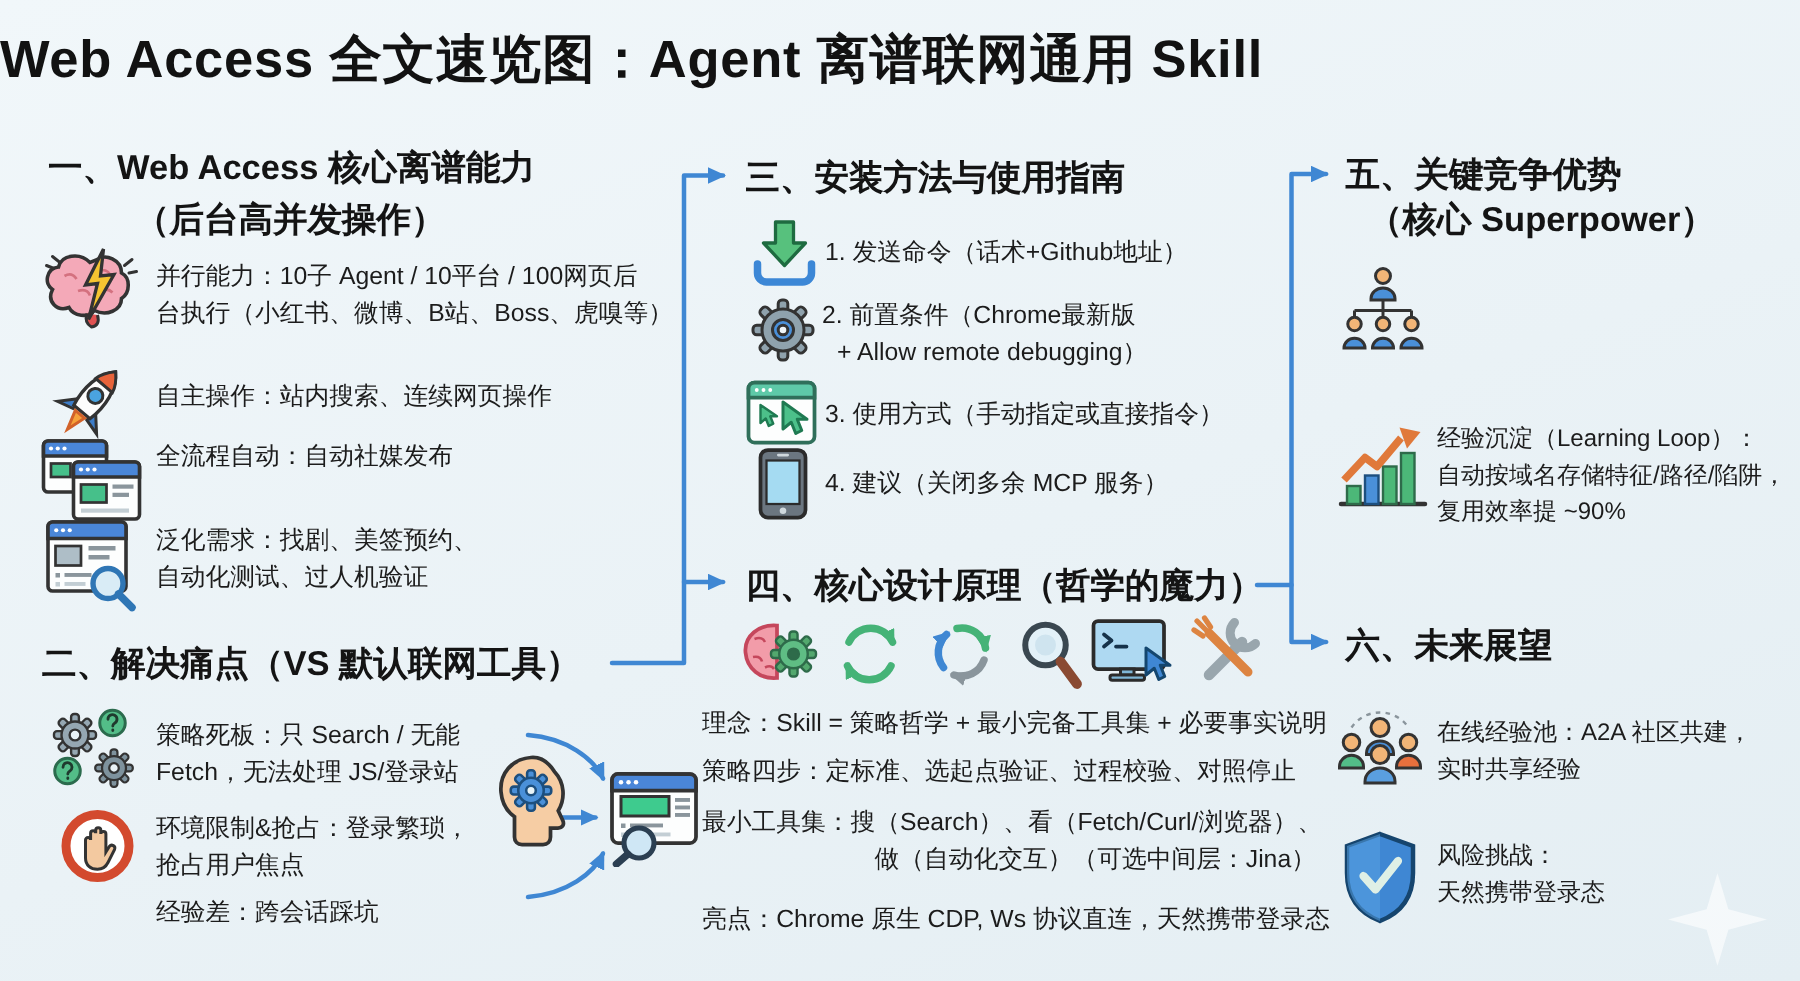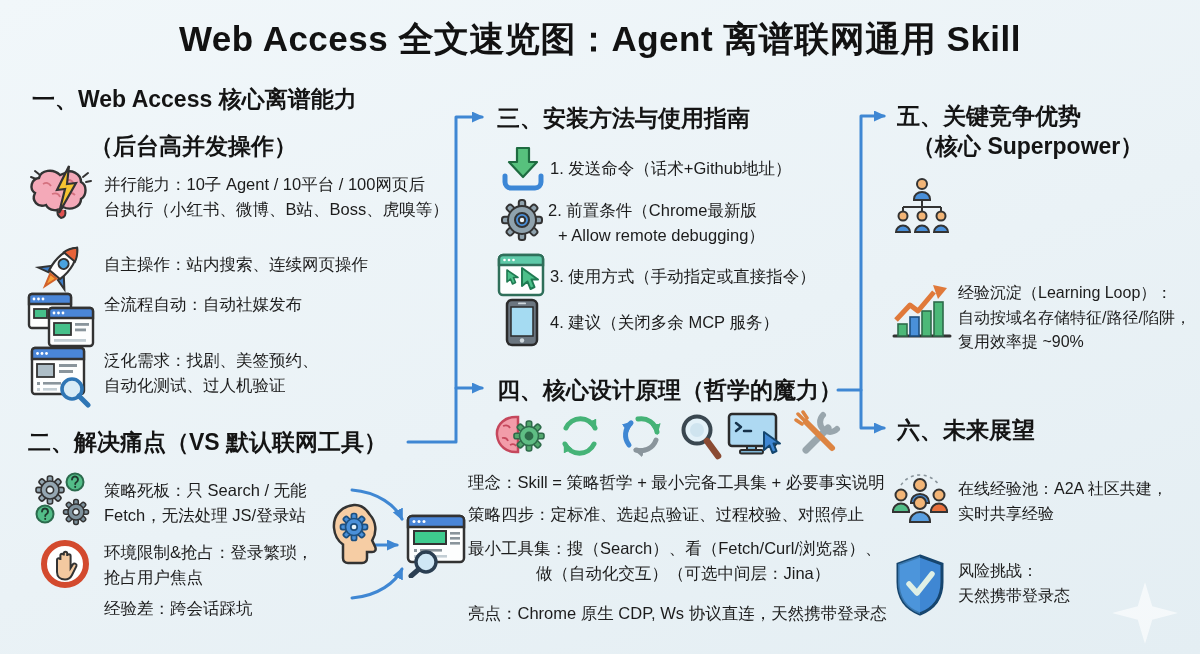--- a/index.html
+++ b/index.html
@@ -1,24 +1,24 @@
 <!DOCTYPE html>
 <html><head>
 <meta charset="utf-8">
 <style>
   html,body{margin:0;padding:0}
   body{width:1200px;height:654px;overflow:hidden;font-family:"Liberation Sans","DejaVu Sans",sans-serif}
   #canvas{position:relative;width:1200px;height:654px;background:linear-gradient(160deg,#f1f7fa 0%,#eaf2f6 55%,#e4eef3 100%);}
-  .title{position:absolute;left:0;right:0;top:16px;text-align:center;font-size:35px;font-weight:800;color:#121212;letter-spacing:0.5px}
+  .title{position:absolute;left:0;right:0;top:16px;text-align:left;font-size:35px;font-weight:800;color:#121212;letter-spacing:0.5px}
   .hd{position:absolute;font-size:23px;font-weight:800;color:#141414;white-space:nowrap}
   .tx{position:absolute;font-size:16.5px;font-weight:400;color:#1c1c1c;line-height:25px;white-space:nowrap}
   .tx span{display:block}
   .txr{font-size:16px;line-height:24.5px}
   .ind2 span:nth-child(2){margin-left:10px}
-  .indC span:nth-child(2){margin-left:68px}
+  .indC span:nth-child(2){margin-left:115px}
   .ic{position:absolute}
   #connectors{position:absolute;left:0;top:0;pointer-events:none}
   .sparkle{position:absolute;left:1112px;top:582px;width:66px;height:62px;background:rgba(255,255,255,0.6);
     clip-path:polygon(50% 0,61% 39%,100% 50%,61% 61%,50% 100%,39% 61%,0 50%,39% 39%);filter:blur(1px)}
 </style>
 </head>
 <body>
 
 <div id="canvas">
 
@@ -40,21 +40,21 @@
       <path d="M838,390 H861 V116 H884" marker-end="url(#mB)"></path>
       <path d="M861,390 V428 H884" marker-end="url(#mB)"></path>
       <path d="M352,490 C378,492 396,506 402,519" marker-end="url(#mB)"></path>
       <path d="M354,545 H397" marker-end="url(#mB)"></path>
       <path d="M352,598 C378,596 396,582 402,569" marker-end="url(#mB)"></path>
     </g>
   </svg>
 
   <div class="title">Web Access 全文速览图：Agent 离谱联网通用 Skill</div>
 
-  <div class="hd" style="left:32px;top:84px">一、Web Access 核心离谱能力</div>
+  <div class="hd" style="left:32px;top:96px">一、Web Access 核心离谱能力</div>
   <div class="hd" style="left:90px;top:131px">（后台高并发操作）</div>
 
   <svg class="ic" style="left:28px;top:164px" width="66" height="60" viewBox="0 0 66 60">
     <path d="M32,11 C25,4 13,6 11,14 C3,15 1,25 7,29 C3,37 10,44 18,41 C21,47 31,48 35,43 C43,47 53,43 53,35 C59,31 59,21 53,18 C53,9 42,5 37,9 Z" fill="#f4a9b8" stroke="#333" stroke-width="2.4"></path>
     <path d="M15,20 q5,-3 8,2 M24,30 q6,-2 8,3 M38,31 q5,-4 9,0 M40,16 q5,0 6,5" stroke="#d4717f" stroke-width="1.8" fill="none"></path>
     <path d="M30,45 q-2,6 3,9 q6,-1 4,-8" fill="#e05252" stroke="#333" stroke-width="2"></path>
     <polygon points="41,2 29,26 37,25 31,49 48,19 39,20" fill="#f6c431" stroke="#333" stroke-width="2.2"></polygon>
     <path d="M7,7 l5,4 M3,13 l5,2 M60,9 l-5,4 M63,17 l-5,1" stroke="#333" stroke-width="2" stroke-linecap="round"></path>
   </svg>
   <div class="tx" style="left:104px;top:172px">

